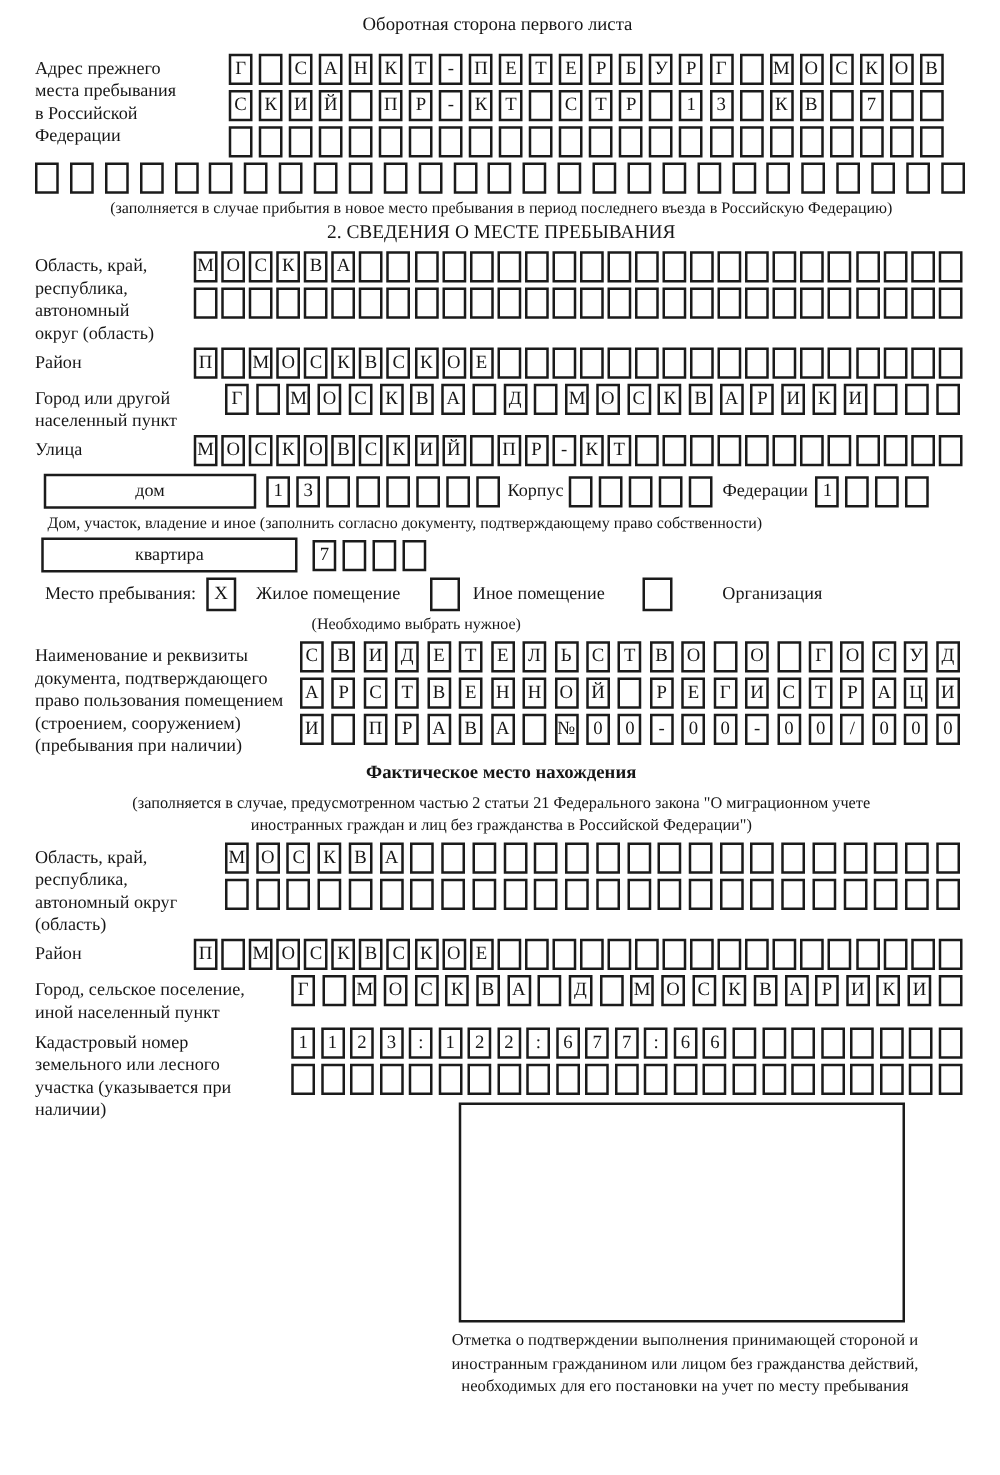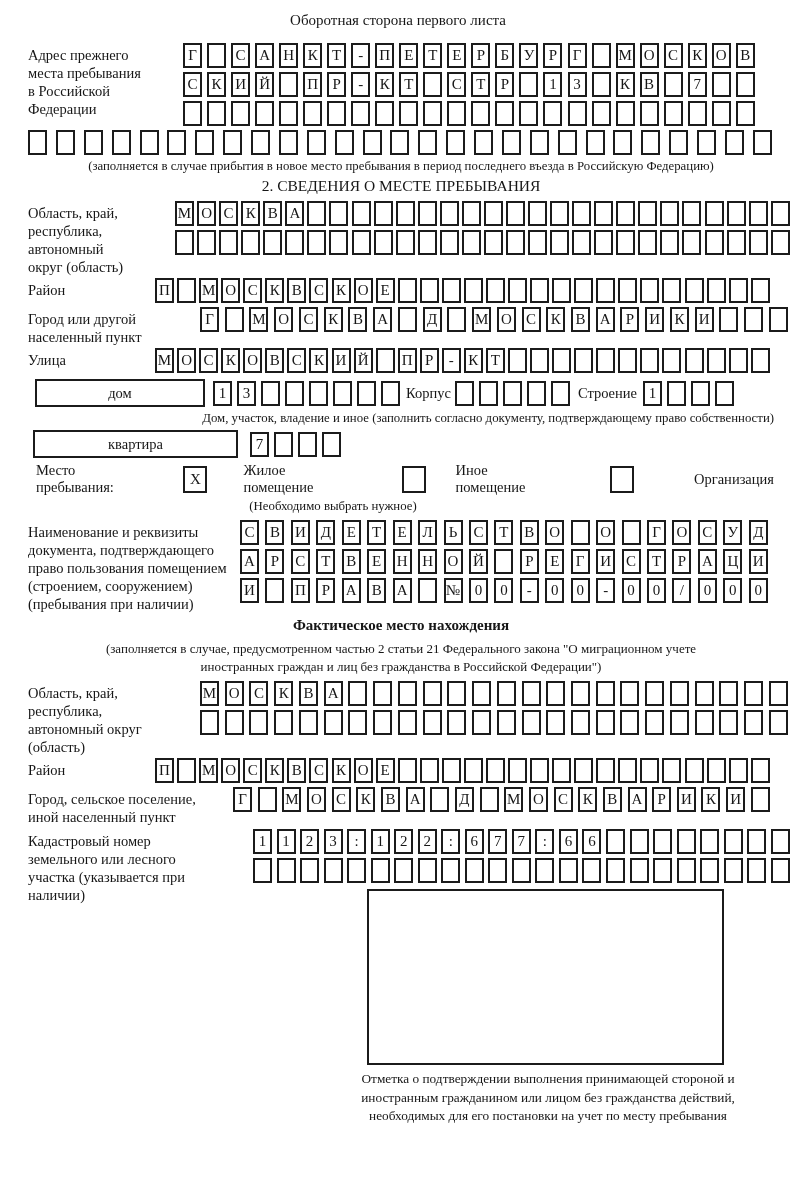--- a/index.html
+++ b/index.html
@@ -36,23 +36,23 @@
   .w528 { width:528px; }
   .w537 { width:537px; }
 
   .cell {
     width:19px; height:25px; flex:none;
     border:2px solid #1b1b1b;
     display:flex; align-items:center; justify-content:center;
     font-size:15px;
   }
 
-  .note { font-size:12.8px; line-height:16px;text-align:right; }
+  .note { font-size:12.8px; line-height:16px; }
   .center { text-align:center; }
-  .mb3 { margin-bottom:3px; } .mb2 { margin-bottom:2px;gap:20px; }
+  .mb3 { margin-bottom:3px; } .mb2 { margin-bottom:2px; }
   .mb4 { margin-bottom:4px; }
   .mb6 { margin-bottom:6px; }
 
   .h2 { text-align:center; font-weight:normal; font-size:15.5px; margin:2px 0 6px; }
   .h3 { text-align:center; font-weight:bold; font-size:15px; margin:2px 0 6px; }
 
   .namedbox {
     border:2px solid #1b1b1b; height:28px; flex:none;
     display:flex; align-items:center; justify-content:center;
     font-size:14.5px;
@@ -375,21 +375,21 @@
         <div class="cell"></div>
       </div>
     <span class="inlab" style="margin-left:6px;">Корпус</span>
     <div class="cells pack" style="margin-left:4px;">
         <div class="cell"></div>
         <div class="cell"></div>
         <div class="cell"></div>
         <div class="cell"></div>
         <div class="cell"></div>
       </div>
-    <span class="inlab" style="margin-left:8px;">Строение</span>
+    <span class="inlab" style="margin-left:8px;">Федерации</span>
     <div class="cells pack" style="margin-left:6px;">
         <div class="cell">1</div>
         <div class="cell"></div>
         <div class="cell"></div>
         <div class="cell"></div>
       </div>
   </div>
   <div class="note mb4" style="margin-left:10px;">Дом, участок, владение и иное (заполнить согласно документу, подтверждающему право собственности)</div>
 
   <div class="aptrow mb4">

